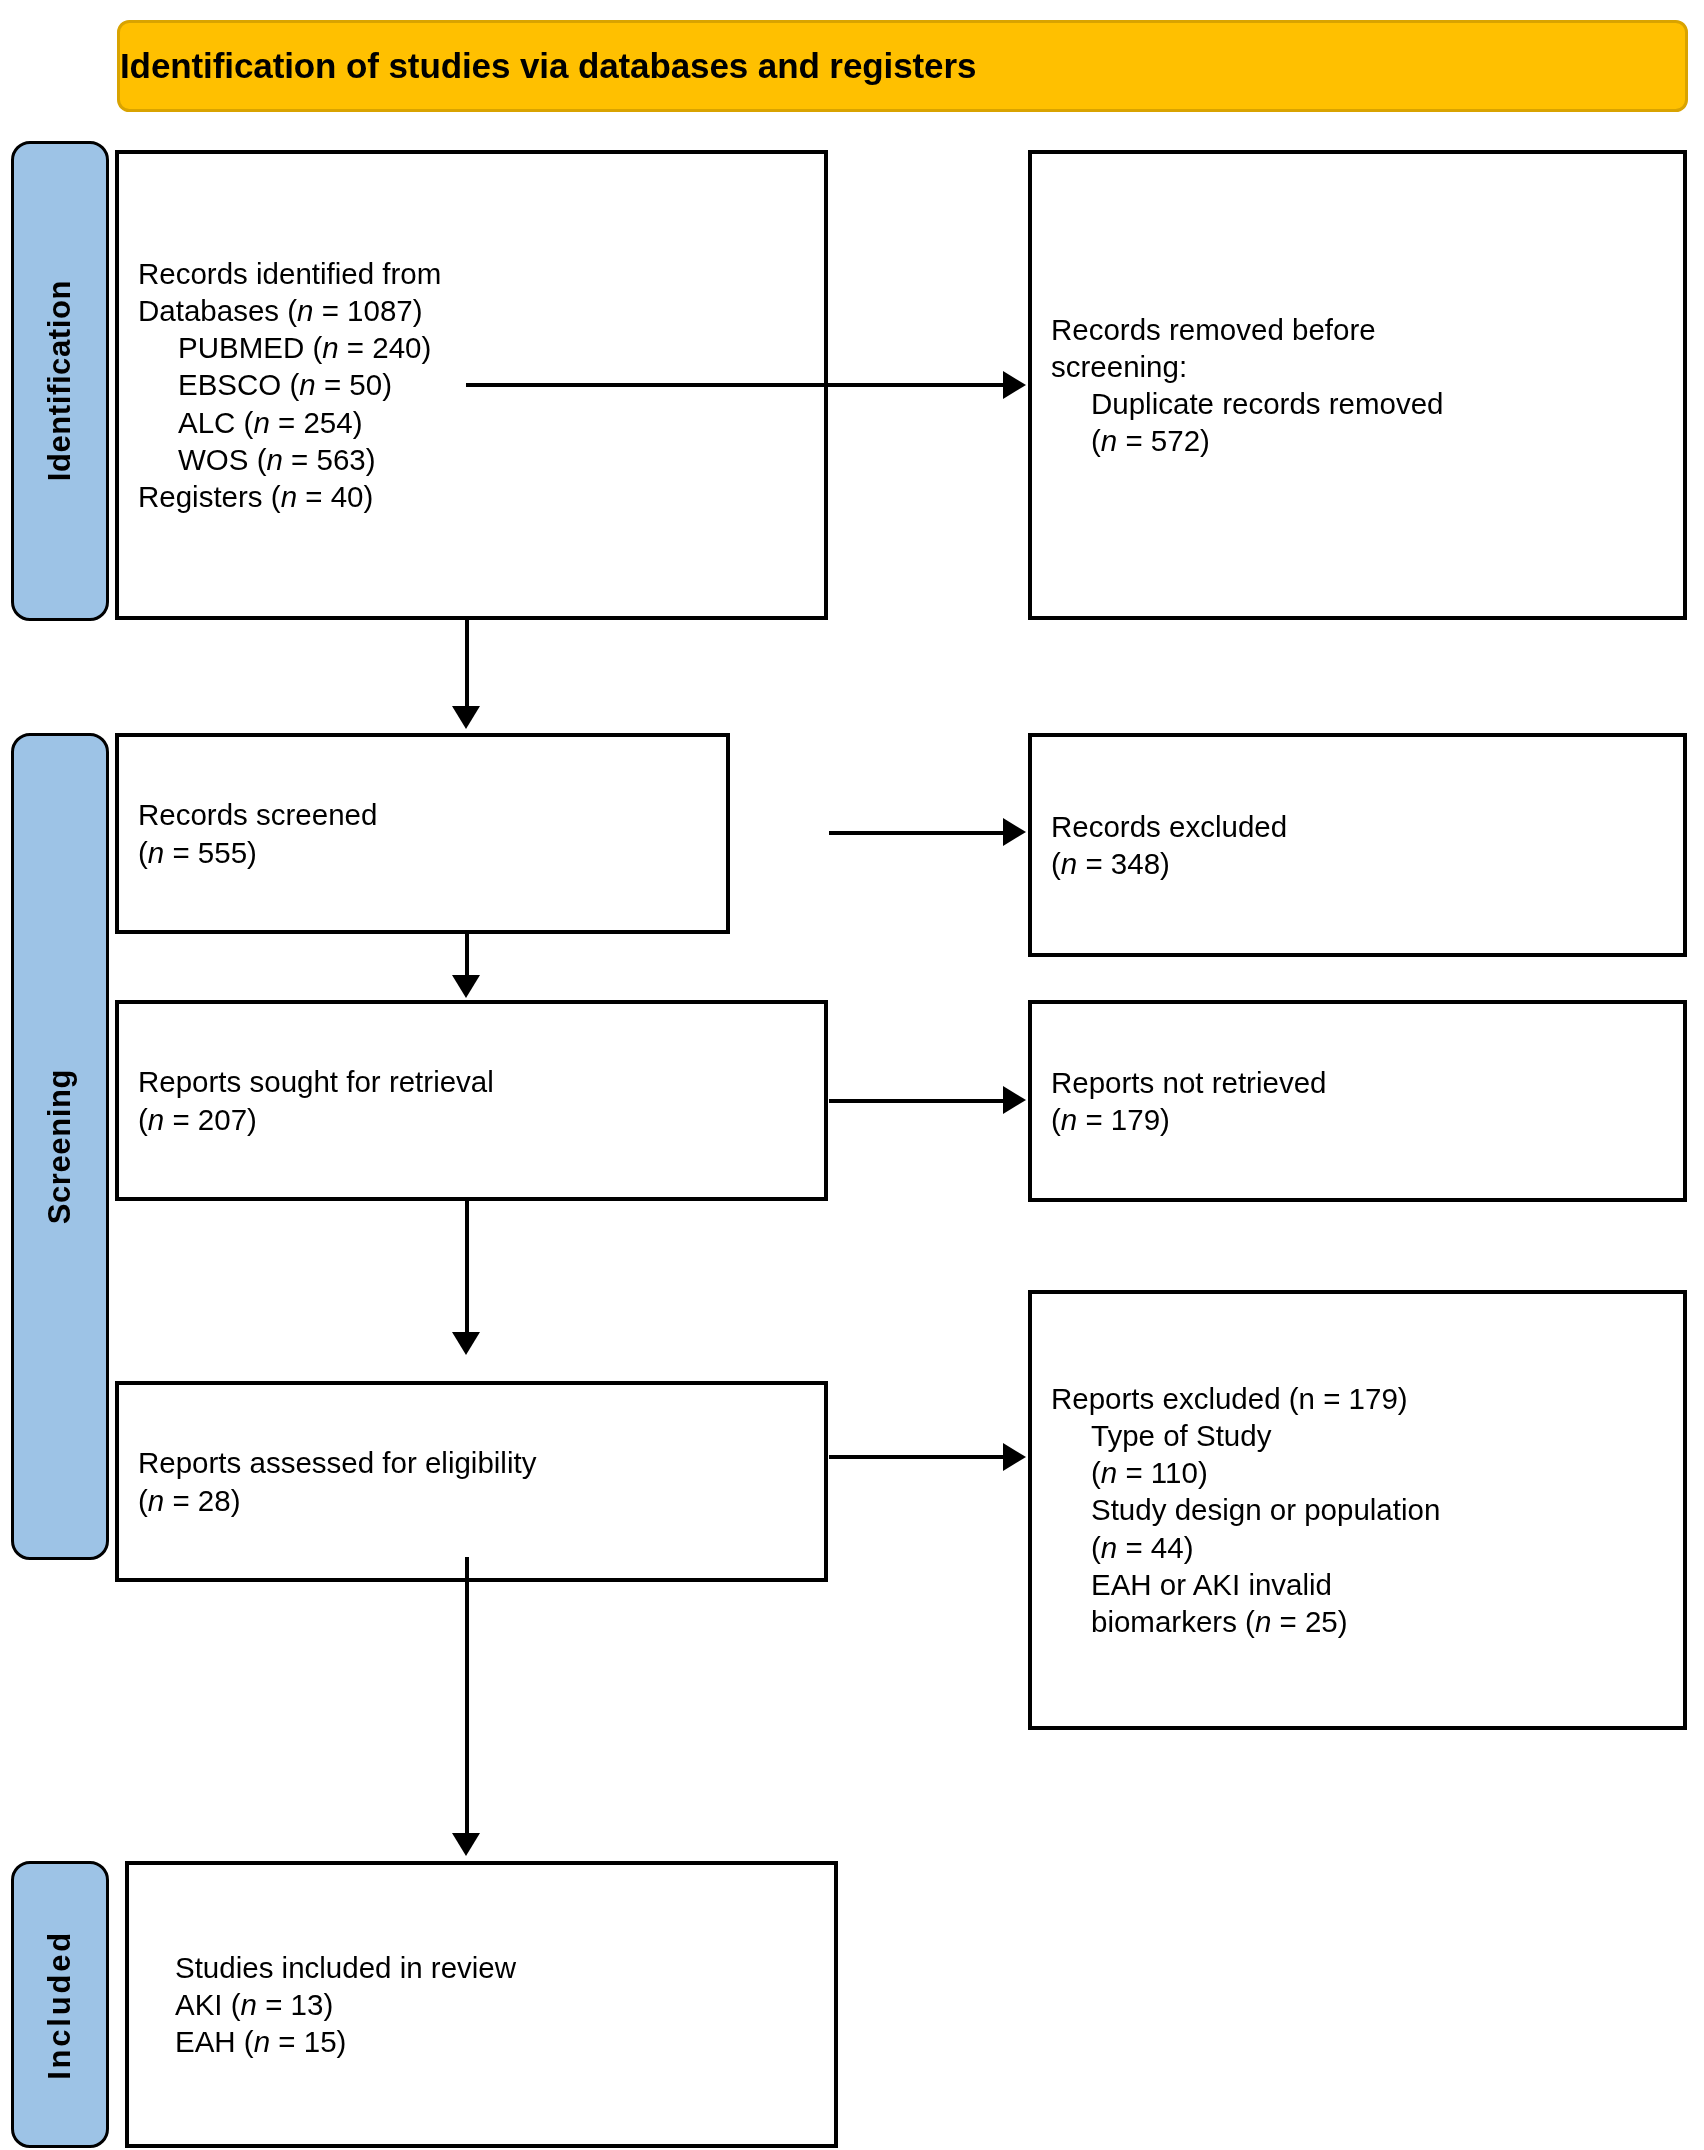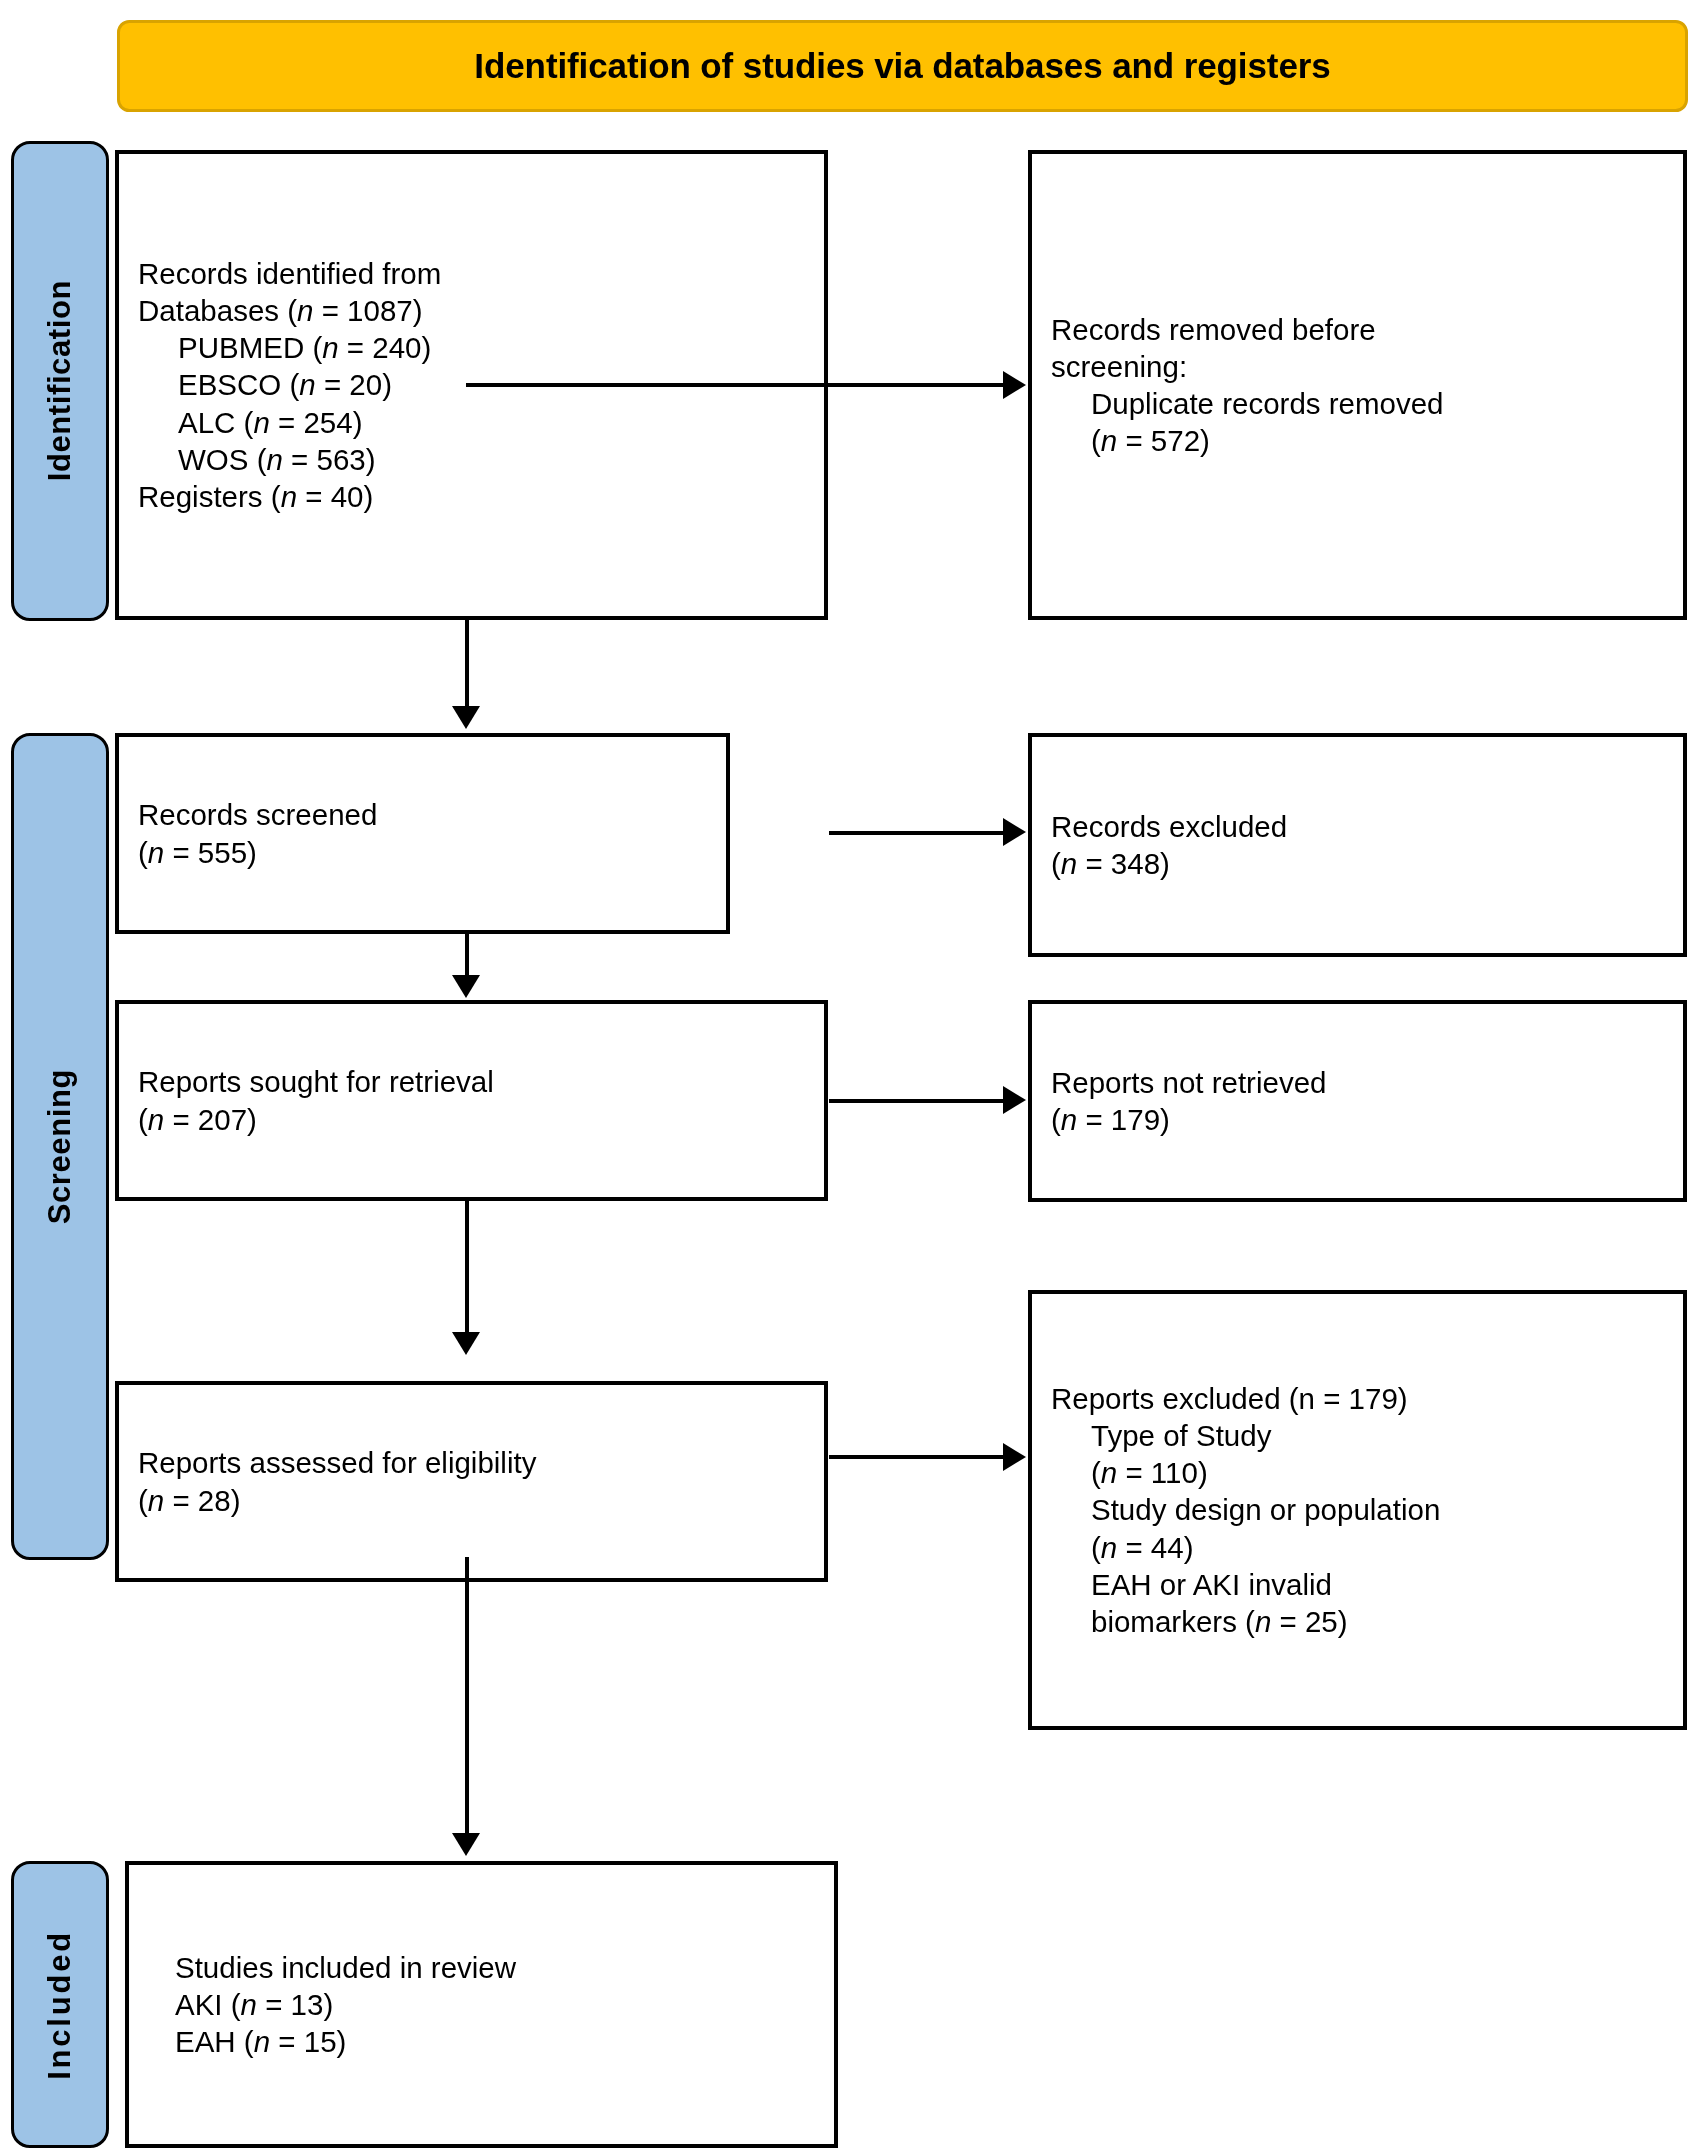--- a/index.html
+++ b/index.html
@@ -19,21 +19,21 @@
   .banner{
     position:absolute;
     left:117px; top:19.5px;
     width:1571px; height:92px;
     background:#ffc000;
     border:3.3px solid #d9a300;
     border-radius:12.3px;
     box-sizing:border-box;
     display:flex;
     align-items:center;
-    justify-content:center;
+    justify-content:flex-start;
   }
   .banner-text{
     font-size:35px;
     font-weight:bold;
     color:#000000;
     letter-spacing:-0.1px;
     line-height:1;
   }
 
   
@@ -127,21 +127,21 @@
 
   <div class="stage included" style="top:1861px;height:287px;">
     <span class="stage-text">Included</span>
   </div>
 
   <div class="box" style="left:115px;top:150px;width:713px;height:470px;">
     <div class="lines">
       <div class="line">Records identified from</div>
       <div class="line"><span>Databases (</span><i>n</i><span> = 1087)</span></div>
       <div class="line indent"><span>PUBMED (</span><i>n</i><span> = 240)</span></div>
-      <div class="line indent"><span>EBSCO (</span><i>n</i><span> = 20)</span></div>
+      <div class="line indent"><span>EBSCO (</span><i>n</i><span> = 50)</span></div>
       <div class="line indent"><span>ALC (</span><i>n</i><span> = 254)</span></div>
       <div class="line indent"><span>WOS (</span><i>n</i><span> = 563)</span></div>
       <div class="line"><span>Registers (</span><i>n</i><span> = 40)</span></div>
     </div>
   </div>
 
   <div class="box" style="left:1028px;top:150px;width:659px;height:470px;">
     <div class="lines">
       <div class="line">Records removed before</div>
       <div class="line">screening:</div>

